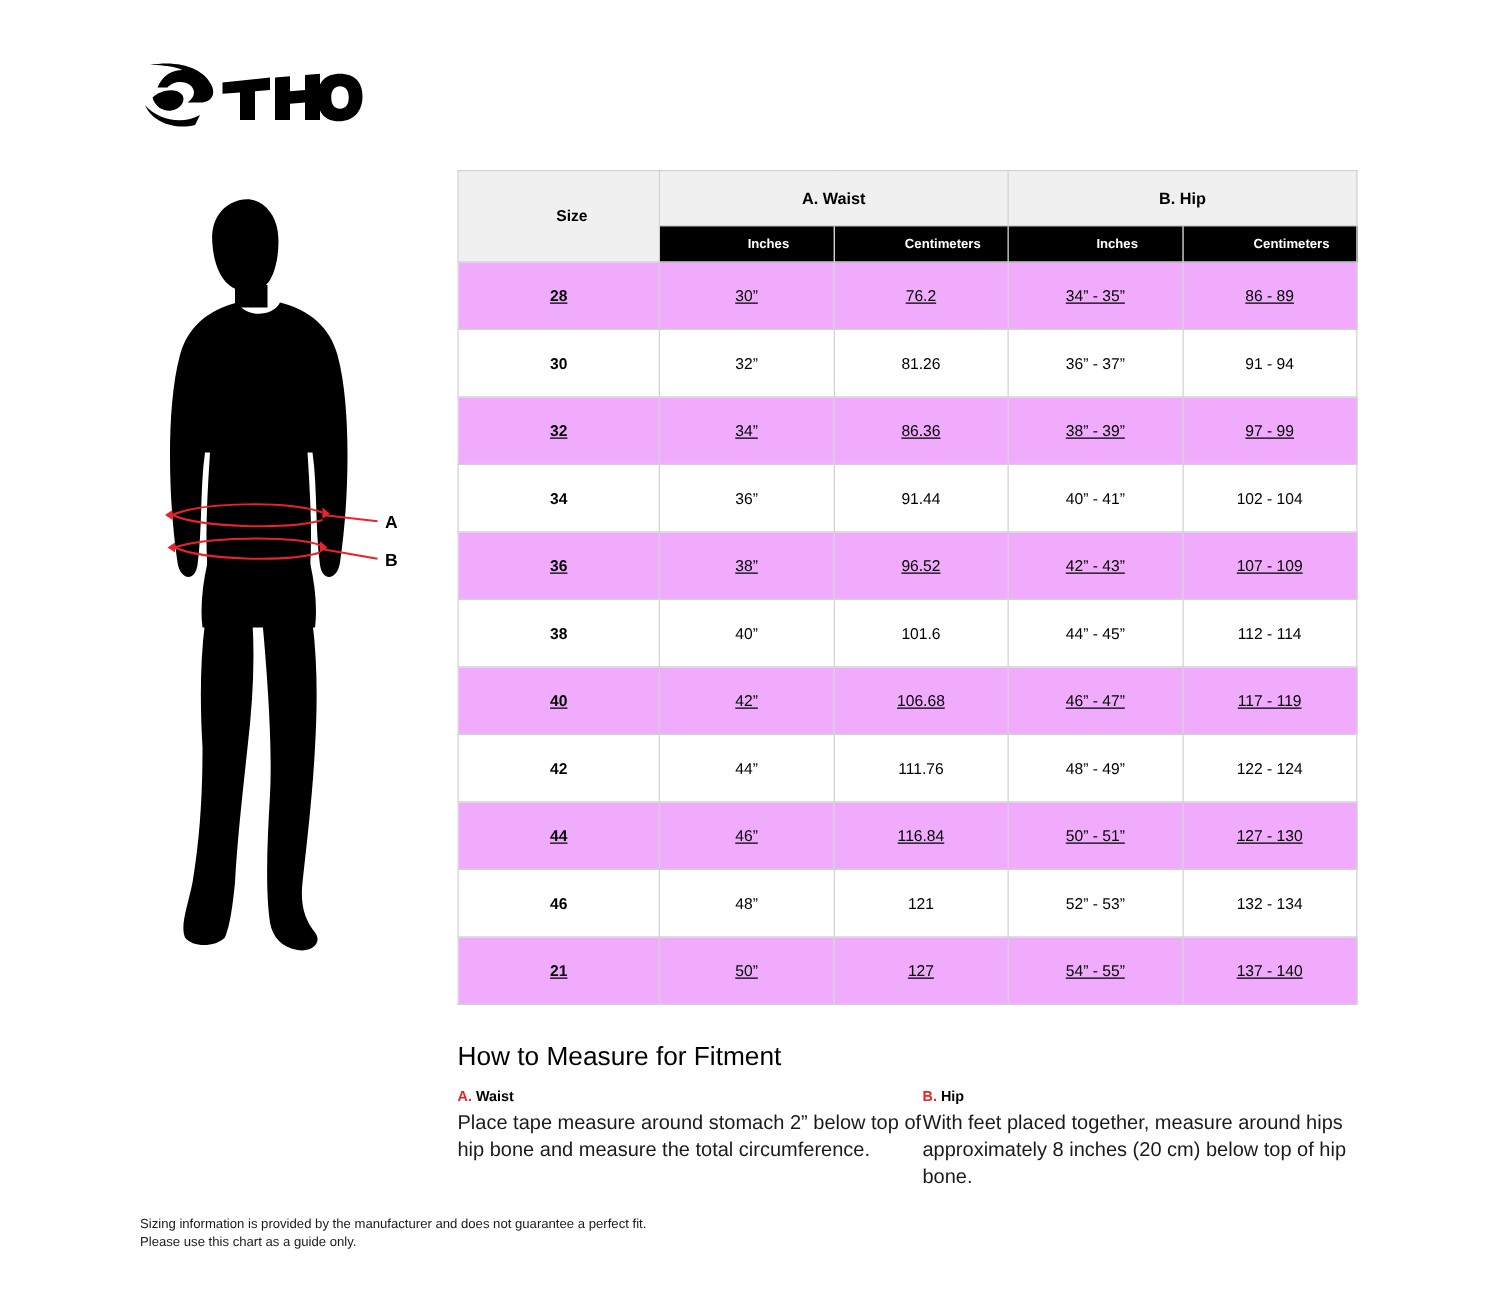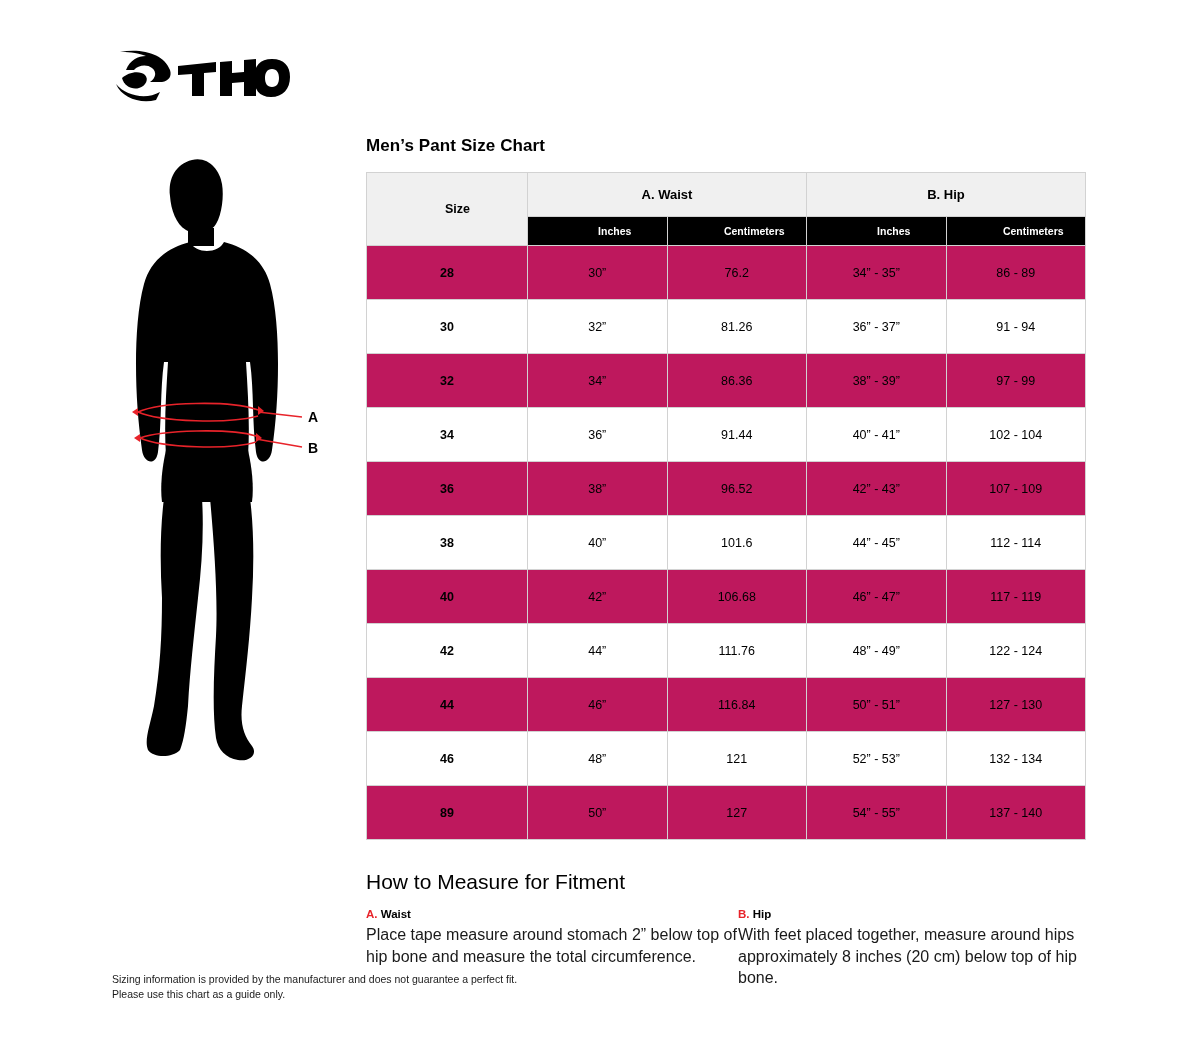--- a/index.html
+++ b/index.html
@@ -80,21 +80,21 @@
     font-weight: bold;
     background: #000000;
     color: #ffffff;
     border: 1px solid #000000;
     padding-left: 36px;
   }
   tbody td {
     height: 51px;
     font-size: 12.5px;
   }
-  tbody tr.alt td { background: #be185d; }
+  tbody tr.alt td { background: #f0abfc; text-decoration: underline; }
   tbody td.size-cell { font-weight: bold; font-size: 12.5px; }
 
   
   .measure-title {
     font-size: 21px;
     font-weight: normal;
     margin: 30px 0 14px 0;
   }
   .measure-cols {
     display: flex;
@@ -172,21 +172,20 @@
       <polygon points="30,284 24,288 30,292" fill="#e8232a" stroke="none"></polygon>
       <polygon points="146,283 152,288 146,292" fill="#e8232a" stroke="none"></polygon>
     </g>
     <text x="198" y="272" font-family="Liberation Sans, sans-serif" font-size="14" font-weight="bold" fill="#000">A</text>
     <text x="198" y="303" font-family="Liberation Sans, sans-serif" font-size="14" font-weight="bold" fill="#000">B</text>
   </svg>
 </div>
 
 <div class="content">
 
-  <h1 class="chart-title">Men’s Pant Size Chart</h1>
 
   <table class="size-chart">
     <thead>
       <tr>
         <th class="hdr-size" rowspan="2">Size</th>
         <th class="hdr-group" colspan="2">A. Waist</th>
         <th class="hdr-group" colspan="2">B. Hip</th>
       </tr>
       <tr>
         <th class="hdr-sub">Inches</th>
@@ -260,21 +259,21 @@
         <td>127 - 130</td>
       </tr>
       <tr>
         <td class="size-cell">46</td>
         <td>48”</td>
         <td>121</td>
         <td>52” - 53”</td>
         <td>132 - 134</td>
       </tr>
       <tr class="alt">
-        <td class="size-cell">89</td>
+        <td class="size-cell">21</td>
         <td>50”</td>
         <td>127</td>
         <td>54” - 55”</td>
         <td>137 - 140</td>
       </tr>
     </tbody>
   </table>
 
   <h2 class="measure-title">How to Measure for Fitment</h2>
 

